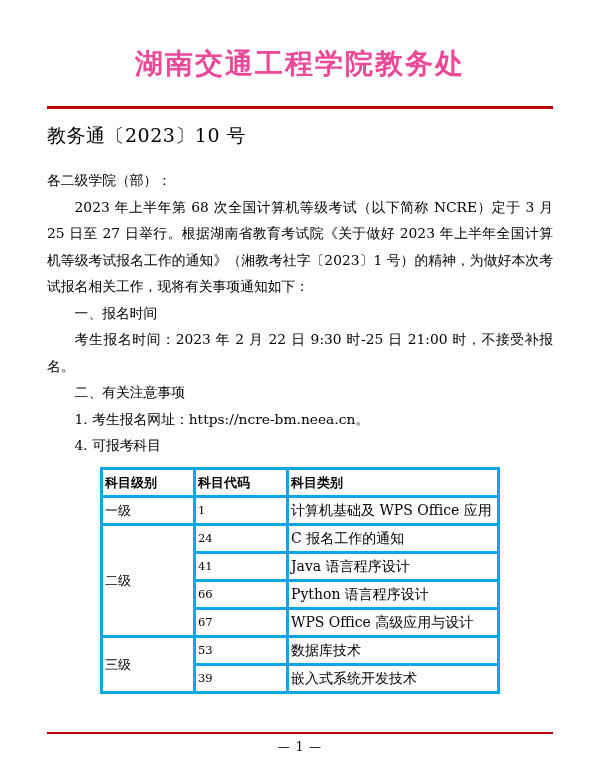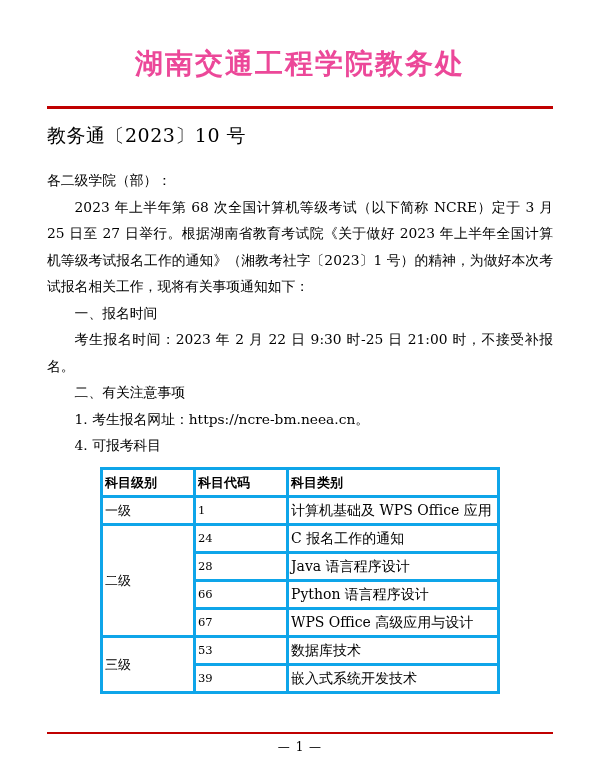--- a/index.html
+++ b/index.html
@@ -165,21 +165,21 @@
           <td class="level" rowspan="1">一级</td>
           <td class="code">1</td>
           <td class="cat">计算机基础及 WPS Office 应用</td>
         </tr>
         <tr>
           <td class="level" rowspan="4">二级</td>
           <td class="code">24</td>
           <td class="cat">C 报名工作的通知</td>
         </tr>
         <tr>
-          <td class="code">28</td>
+          <td class="code">41</td>
           <td class="cat">Java 语言程序设计</td>
         </tr>
         <tr>
           <td class="code">66</td>
           <td class="cat">Python 语言程序设计</td>
         </tr>
         <tr>
           <td class="code">67</td>
           <td class="cat">WPS Office 高级应用与设计</td>
         </tr>

